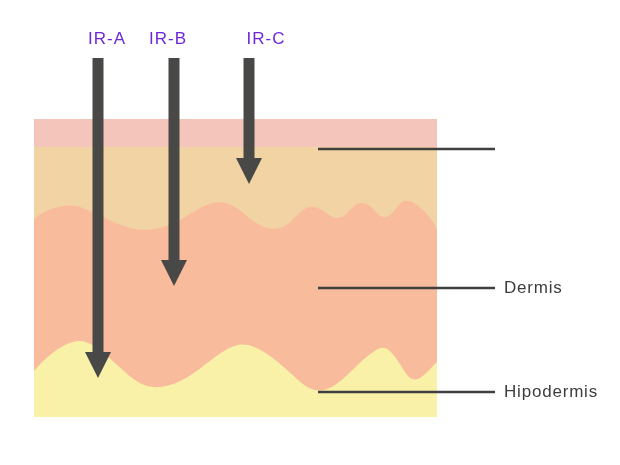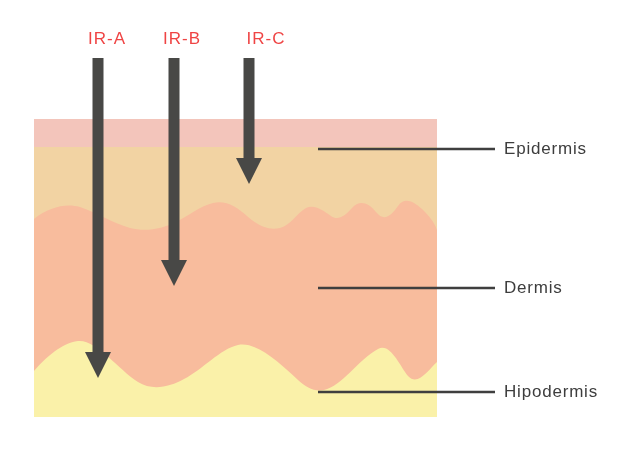--- a/index.html
+++ b/index.html
@@ -19,21 +19,21 @@
     position: absolute;
     left: 0;
     top: 0;
   }
   .ray-label {
     position: absolute;
     top: 29px;
     transform: translateX(-50%);
     font-size: 17px;
     letter-spacing: 1px;
-    color: #ef4444;
+    color: #6d28d9;
     white-space: nowrap;
   }
   .layer-label {
     position: absolute;
     left: 504px;
     height: 20px;
     line-height: 20px;
     transform: translateY(-50%);
     font-size: 17px;
     letter-spacing: 0.8px;
@@ -86,20 +86,19 @@
     <polygon points="92.5,58 103.5,58 103.5,352 111,352 98,378 85,352 92.5,352" fill="#484846"></polygon>
     <polygon points="168.5,58 179.5,58 179.5,260 187,260 174,286 161,260 168.5,260" fill="#484846"></polygon>
     <polygon points="243.5,58 254.5,58 254.5,158 262,158 249,184 236,158 243.5,158" fill="#484846"></polygon>
 
     <line x1="318" y1="149" x2="495" y2="149" stroke-width="2.6" stroke="#3f3f3f"></line>
     <line x1="318" y1="288" x2="495" y2="288" stroke-width="2.6" stroke="#3f3f3f"></line>
     <line x1="318" y1="392" x2="495" y2="392" stroke-width="2.6" stroke="#3f3f3f"></line>
   </svg>
 
   <div class="ray-label" style="left:107px">IR-A</div>
-  <div class="ray-label" style="left:182px">IR-B</div>
+  <div class="ray-label" style="left:168px">IR-B</div>
   <div class="ray-label" style="left:266px">IR-C</div>
 
-  <div class="layer-label" style="top:149px">Epidermis</div>
   <div class="layer-label" style="top:392px">Hipodermis</div>
   <div class="layer-label" style="top:288px">Dermis</div>
 
 </div>
 
 </body></html>

